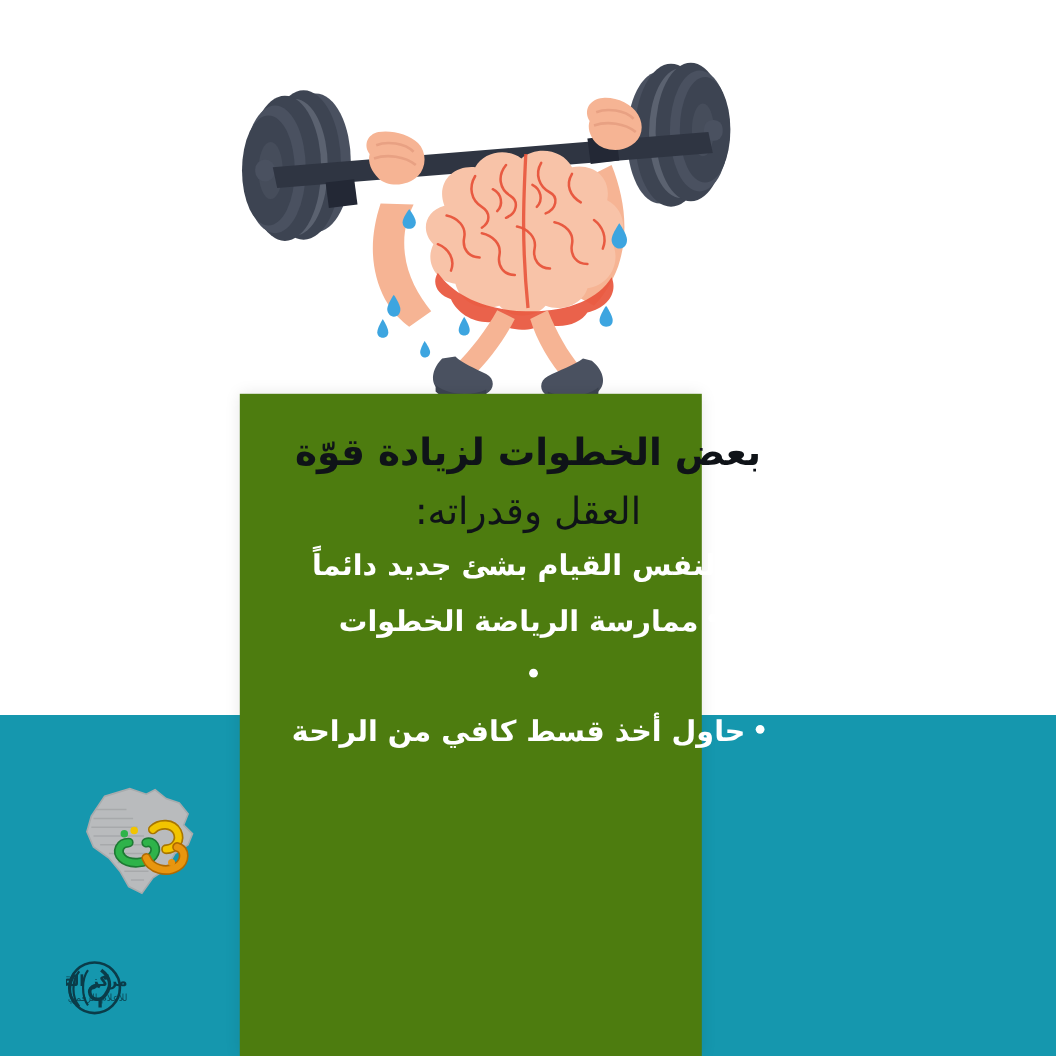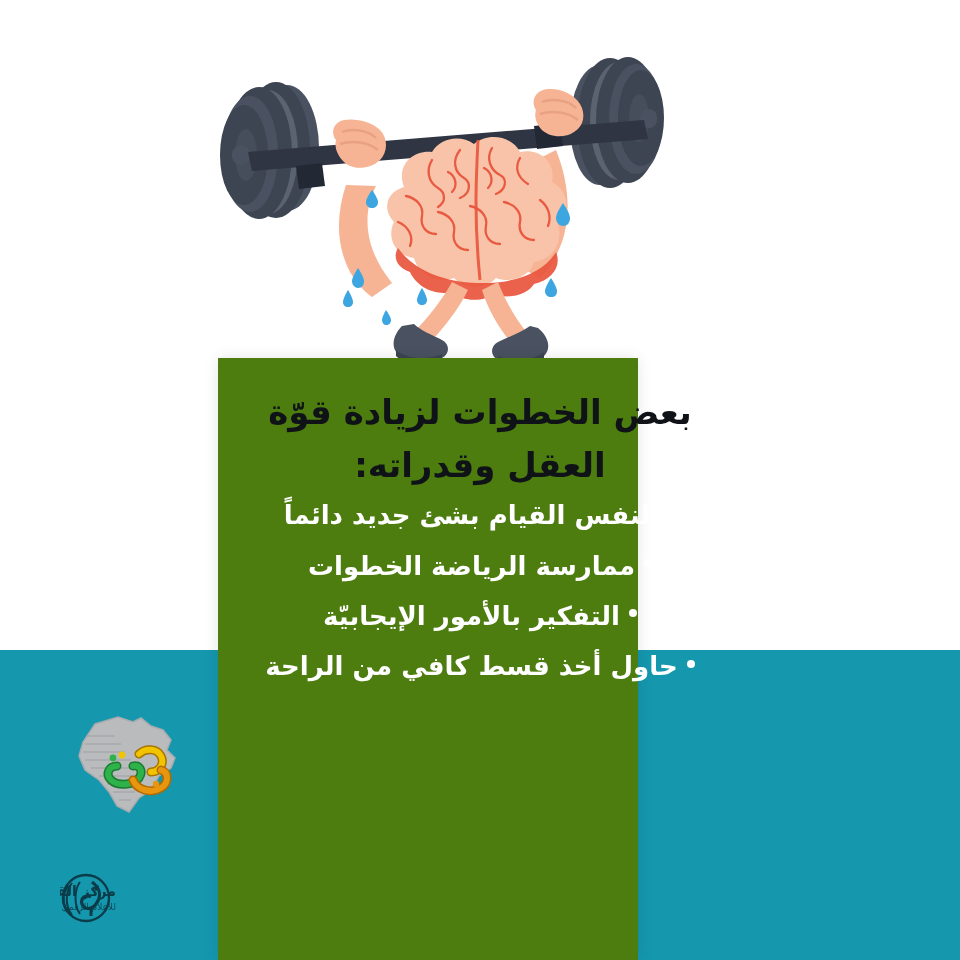--- a/index.html
+++ b/index.html
@@ -63,21 +63,21 @@
     font-size: 34px;
     font-weight: bold;
     line-height: 1.45;
     margin: 0 0 6px 0;
     letter-spacing: 0px;
     direction: rtl;
   }
   .title-l2 {
     color: #0f1318;
     font-size: 34px;
-    font-weight: bold;
+    font-weight: normal;
     line-height: 1.3;
     margin: 0 0 14px 0;
     direction: rtl;
   }
   ul.bullets {
     list-style: none;
     margin: 0;
     padding: 0;
     direction: rtl;
   }
@@ -243,21 +243,21 @@
       <h1 class="title-l2">العقل وقدراته:</h1>
 
       <ul class="bullets">
         <li>
           <span class="dot"></span><span>النفس القيام بشئ جديد دائماً</span>
         </li>
         <li>
           <span class="dot"></span><span>ممارسة الرياضة الخطوات</span>
         </li>
         <li>
-          <span class="dot"></span><span>التفكير بالأمور الإيجابيّة</span>
+          <span class="dot"></span>
         </li>
         <li>
           <span class="dot"></span><span>حاول أخذ قسط كافي من الراحة</span>
         </li>
       </ul>
     </div>
   </div>
 
   <div class="logo-iraq">
     <svg width="150" height="120" viewBox="0 0 150 120" xmlns="http://www.w3.org/2000/svg">

